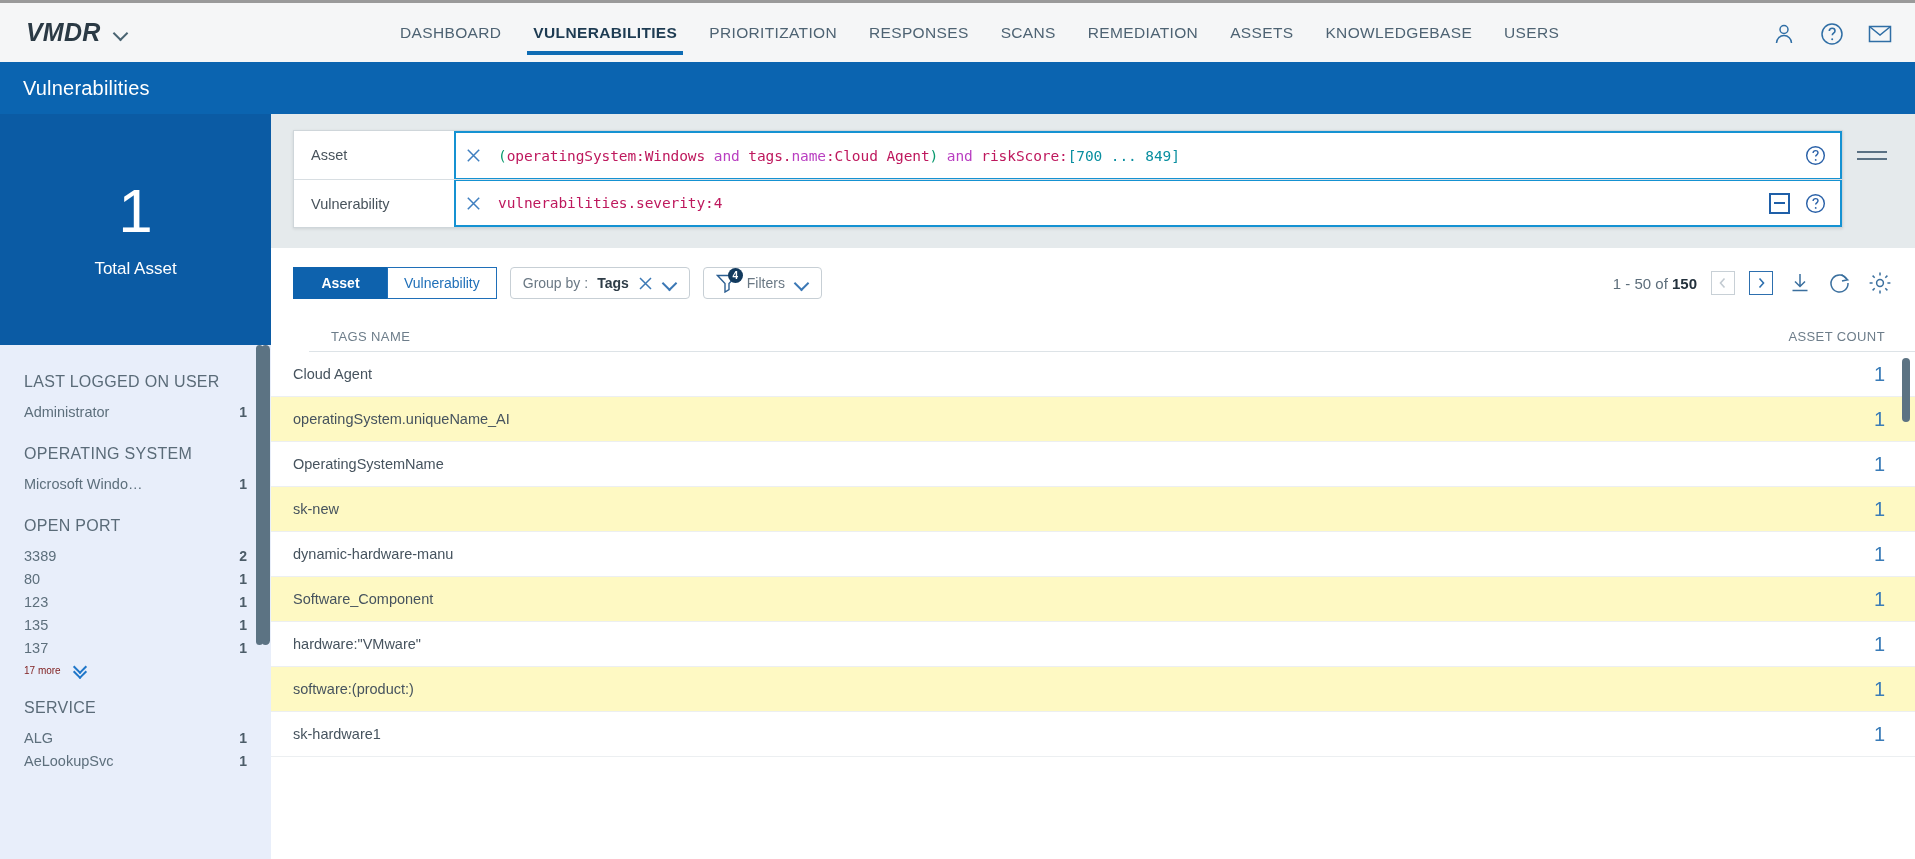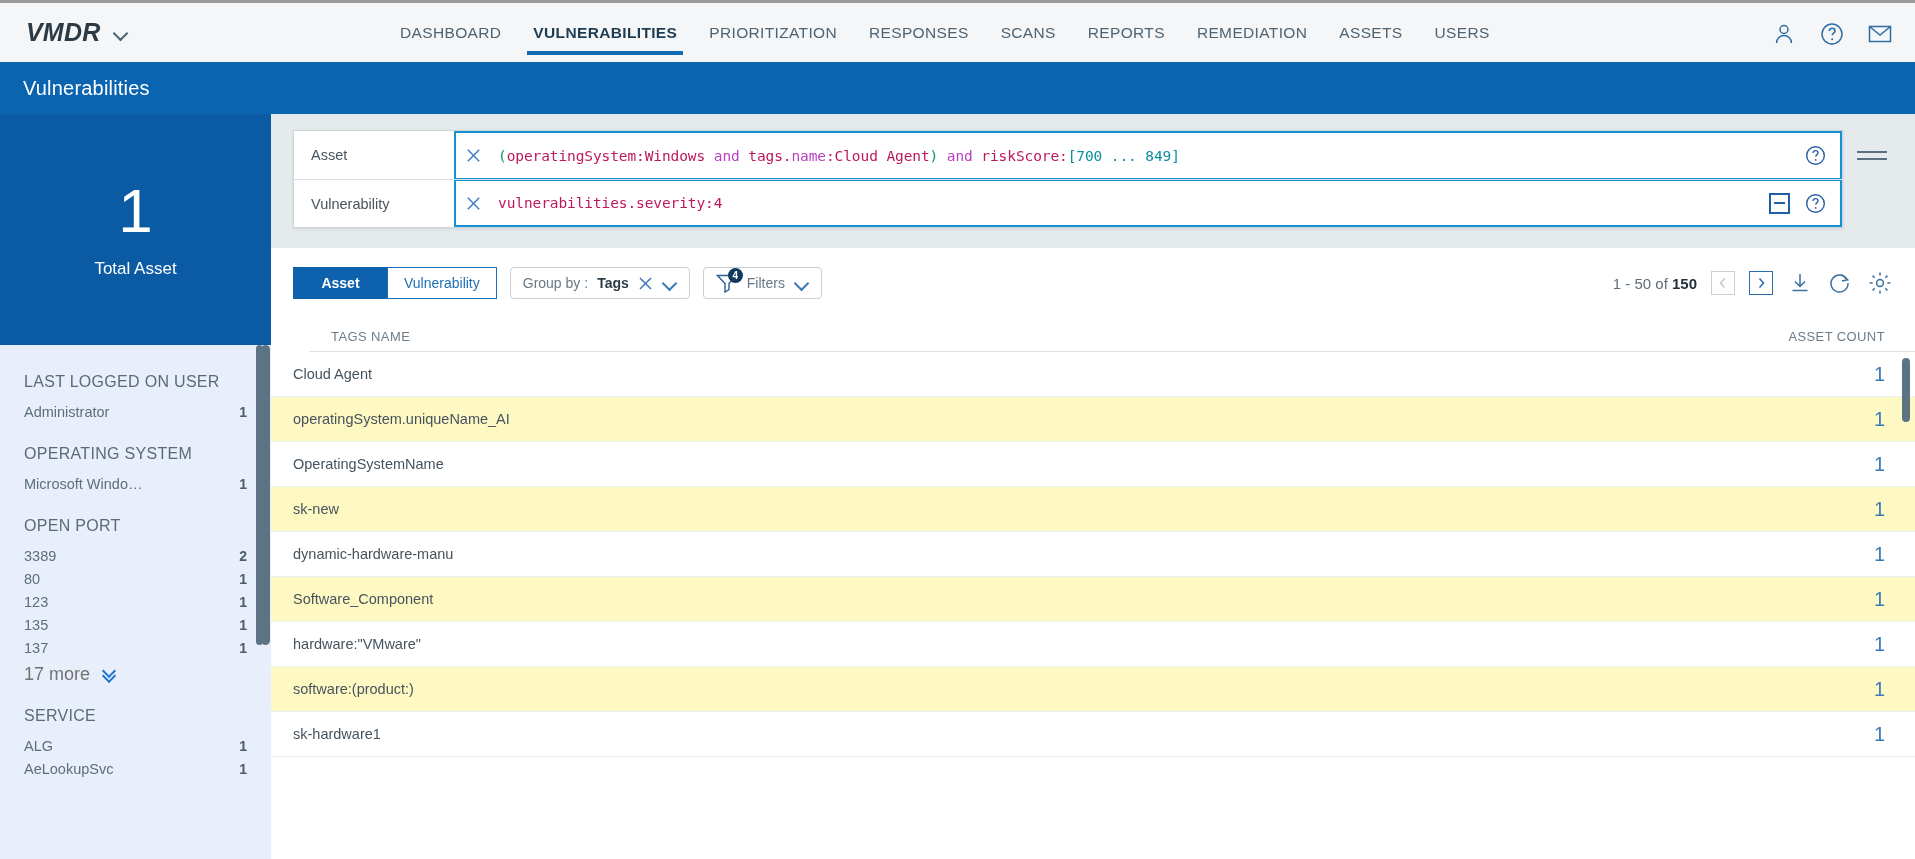--- a/index.html
+++ b/index.html
@@ -90,21 +90,21 @@
     font-size: 16px; color: #5a6b78; letter-spacing: .3px;
     margin-bottom: 9px; font-weight: 400;
   }
   .facet-row {
     display: flex; justify-content: space-between; align-items: baseline;
     font-size: 14.5px; color: #5d6f7c; padding: 3.5px 0;
     cursor: pointer;
   }
   .facet-row .fv { font-weight: 700; color: #4c5c68; font-size: 14px; }
   .facet-more {
-    color: #737373; font-size: 18px; padding-top: 5px;
+    color: #7f1d1d; font-size: 10px; padding-top: 5px;
     display: flex; align-items: center; gap: 13px; cursor: pointer;
   }
   .dchev { display: inline-block; width: 13px; height: 13px; position: relative; }
   .dchev::before, .dchev::after {
     content: ""; position: absolute; left: 1px; width: 8px; height: 8px;
     border-right: 2px solid #1f76c9; border-bottom: 2px solid #1f76c9;
     transform: rotate(45deg);
   }
   .dchev::before { top: -2px; }
   .dchev::after { top: 3px; }
@@ -262,23 +262,23 @@
   <div id="brand">
     <span class="brand-name">VMDR</span>
     <span class="chev-down"></span>
   </div>
   <div id="mainmenu">
       <div class="menu-item">DASHBOARD</div>
       <div class="menu-item active">VULNERABILITIES</div>
       <div class="menu-item">PRIORITIZATION</div>
       <div class="menu-item">RESPONSES</div>
       <div class="menu-item">SCANS</div>
-      <div class="menu-item">REPORTS</div>
       <div class="menu-item">REMEDIATION</div>
       <div class="menu-item">ASSETS</div>
+      <div class="menu-item">KNOWLEDGEBASE</div>
       <div class="menu-item">USERS</div>
     </div>
   <div id="navicons">
     <span class="nav-ico">
       <svg viewBox="0 0 26 26" width="26" height="26" fill="none" stroke="#2f6ea5" stroke-width="1.5">
         <circle cx="13" cy="8.5" r="4"></circle>
           <path d="M5.5 22c0-4.2 3.4-7.5 7.5-7.5s7.5 3.3 7.5 7.5"></path>
       </svg>
     </span>
     <span class="nav-ico">

